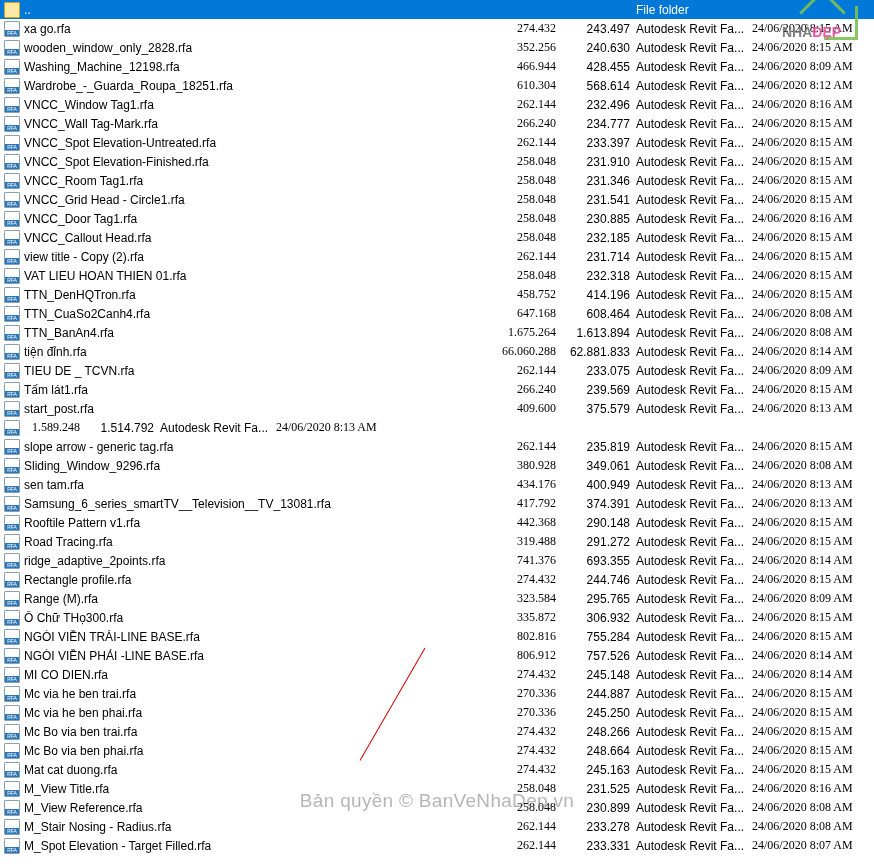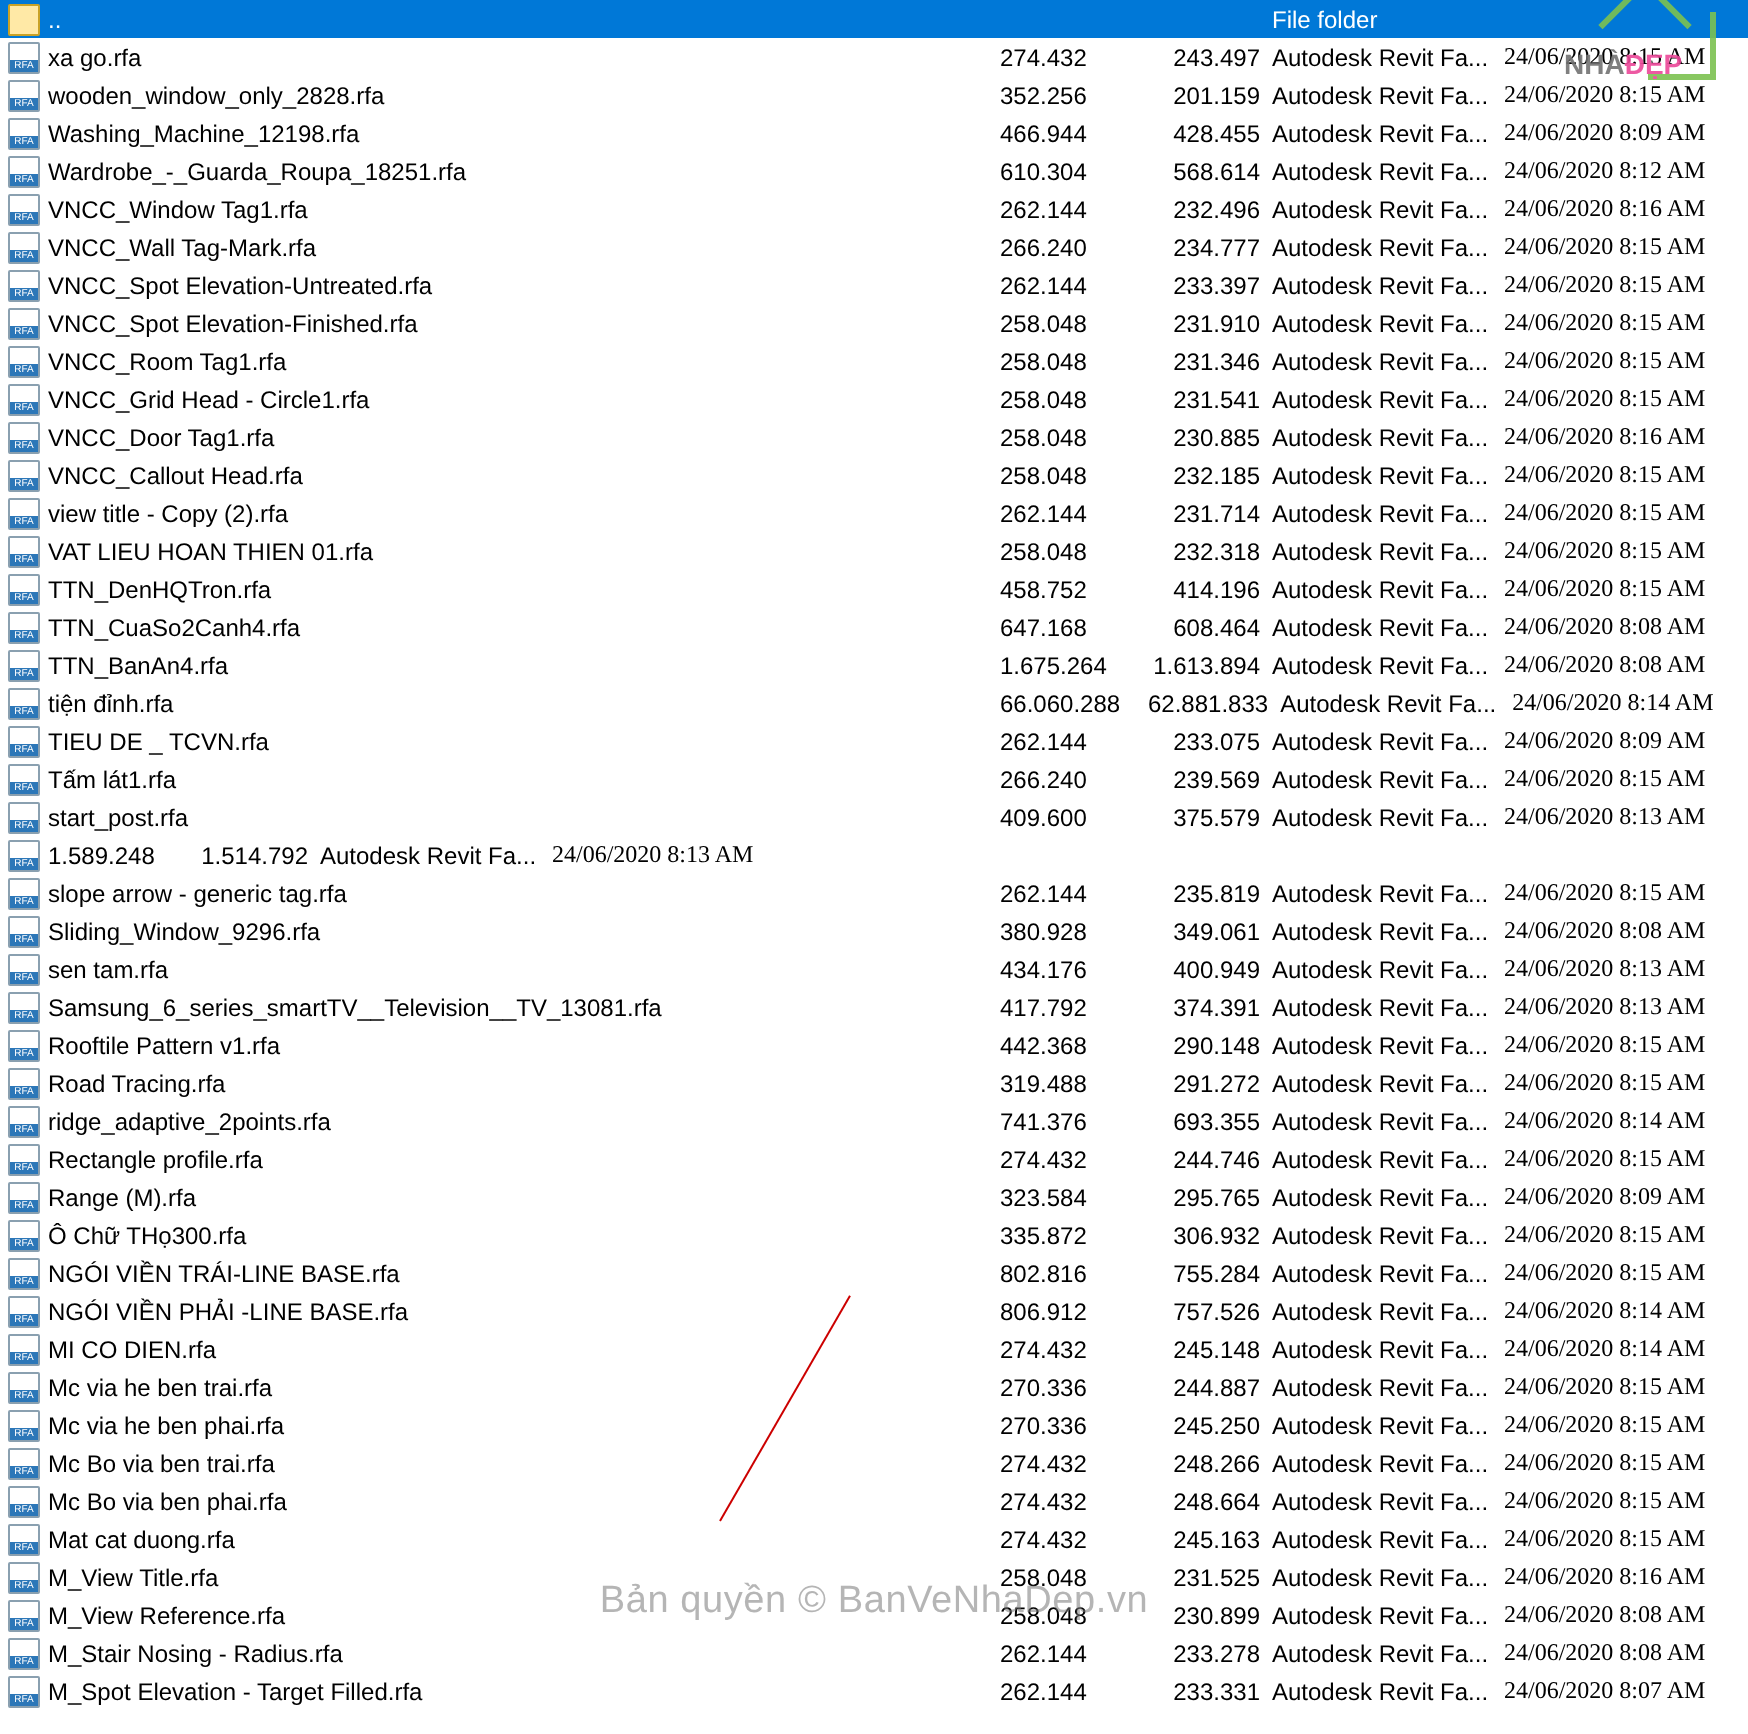--- a/index.html
+++ b/index.html
@@ -47,21 +47,21 @@
   left: 0;
   right: 0;
   font-size: 5px;
   line-height: 6px;
   background: #2c77b8;
   color: #fff;
   text-align: center;
   letter-spacing: 0;
 }
 .col-name { flex: 0 0 476px; white-space: nowrap; overflow: hidden; text-overflow: ellipsis; }
-.col-size1 { flex: 0 0 60px; white-space: nowrap; padding-right: 4px; }
+.col-size1 { flex: 0 0 60px; text-align: right; white-space: nowrap; padding-right: 4px; font-family: Liberation Serif, serif; }
 .col-size2 { flex: 0 0 76px; text-align: right; white-space: nowrap; padding-right: 6px; }
 .col-type { flex: 0 0 110px; white-space: nowrap; overflow: hidden; text-overflow: ellipsis; }
 .col-date { flex: 0 0 128px; white-space: nowrap; overflow: hidden; padding-left: 6px; font-family: Liberation Serif, serif; }
 
 .watermark-logo {
   position: absolute;
   top: 6px;
   right: 12px;
   width: 80px;
   height: 50px;
@@ -138,21 +138,21 @@
         <span class="col-name">xa go.rfa</span>
         <span class="col-size1">274.432</span>
         <span class="col-size2">243.497</span>
         <span class="col-type">Autodesk Revit Fa...</span>
         <span class="col-date">24/06/2020 8:15 AM</span>
       </div>
       <div class="row">
         <span class="icon icon-rfa"></span>
         <span class="col-name">wooden_window_only_2828.rfa</span>
         <span class="col-size1">352.256</span>
-        <span class="col-size2">201.159</span>
+        <span class="col-size2">240.630</span>
         <span class="col-type">Autodesk Revit Fa...</span>
         <span class="col-date">24/06/2020 8:15 AM</span>
       </div>
       <div class="row">
         <span class="icon icon-rfa"></span>
         <span class="col-name">Washing_Machine_12198.rfa</span>
         <span class="col-size1">466.944</span>
         <span class="col-size2">428.455</span>
         <span class="col-type">Autodesk Revit Fa...</span>
         <span class="col-date">24/06/2020 8:09 AM</span>

